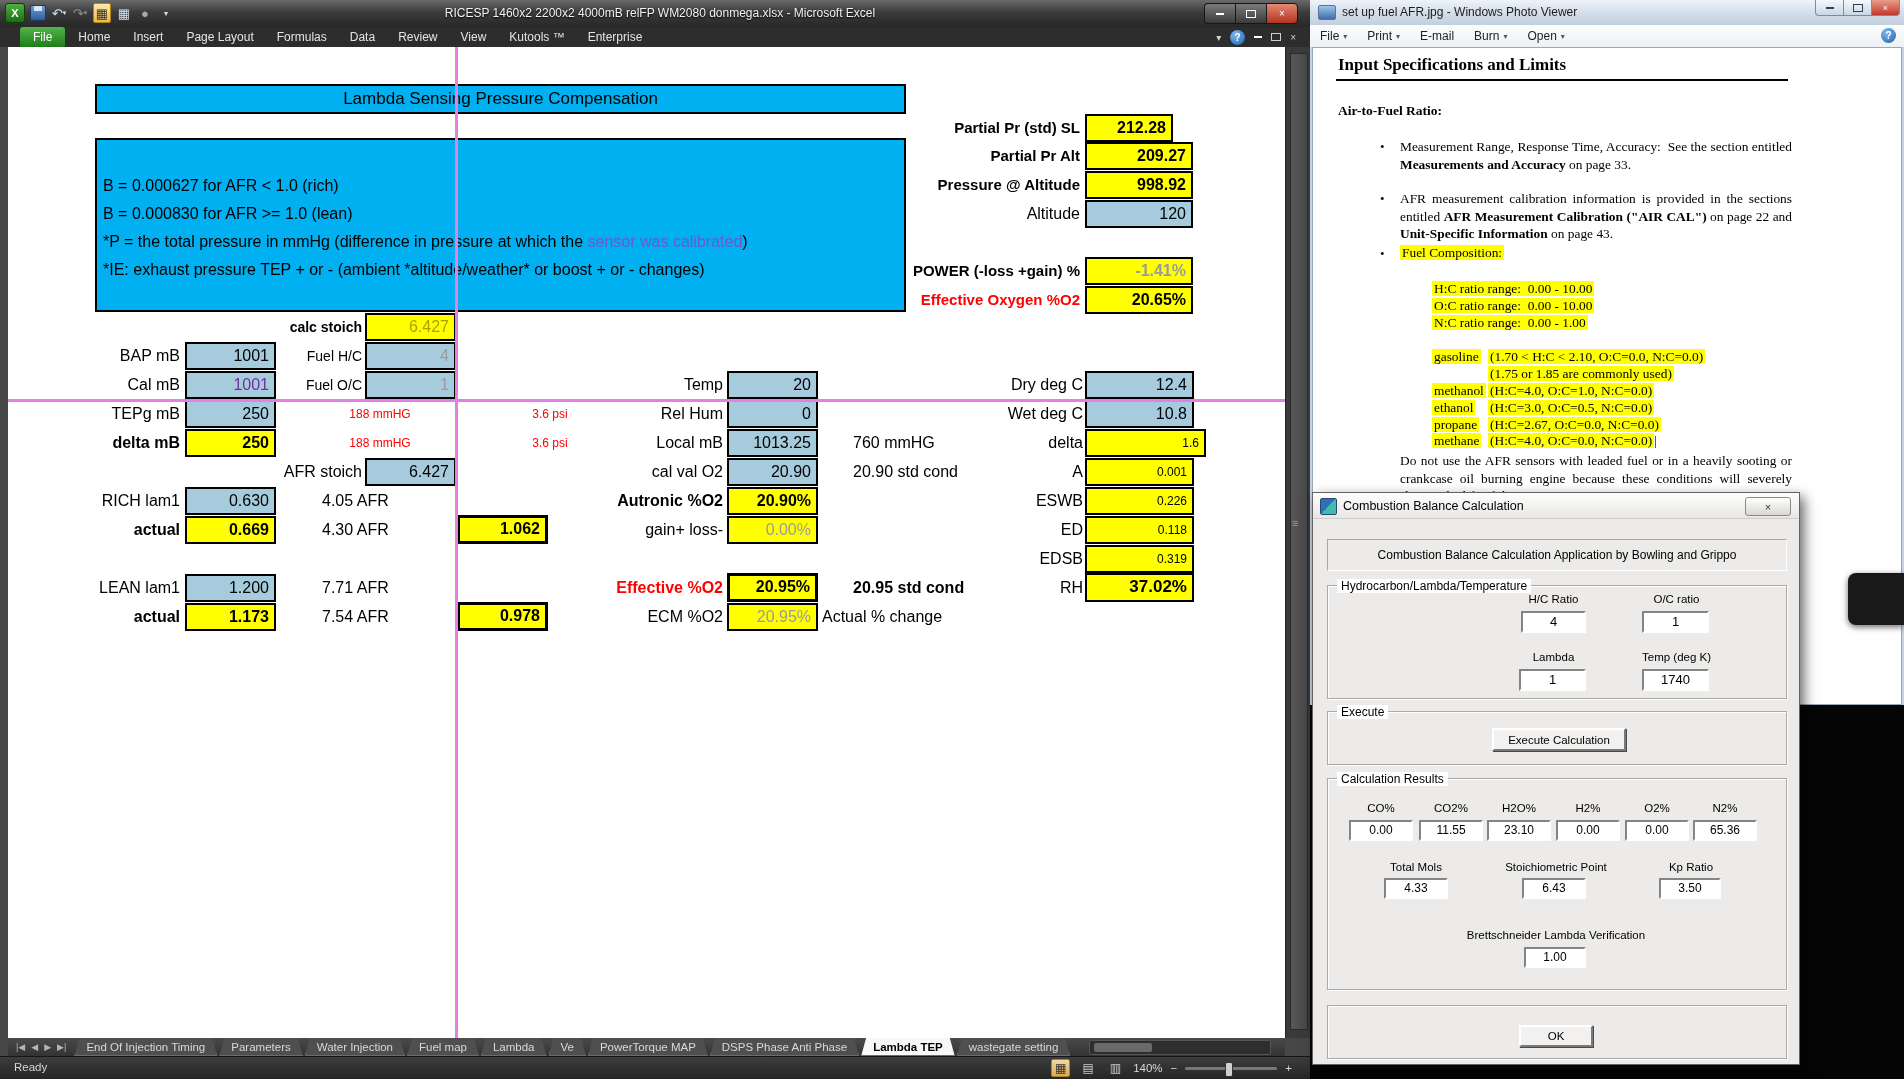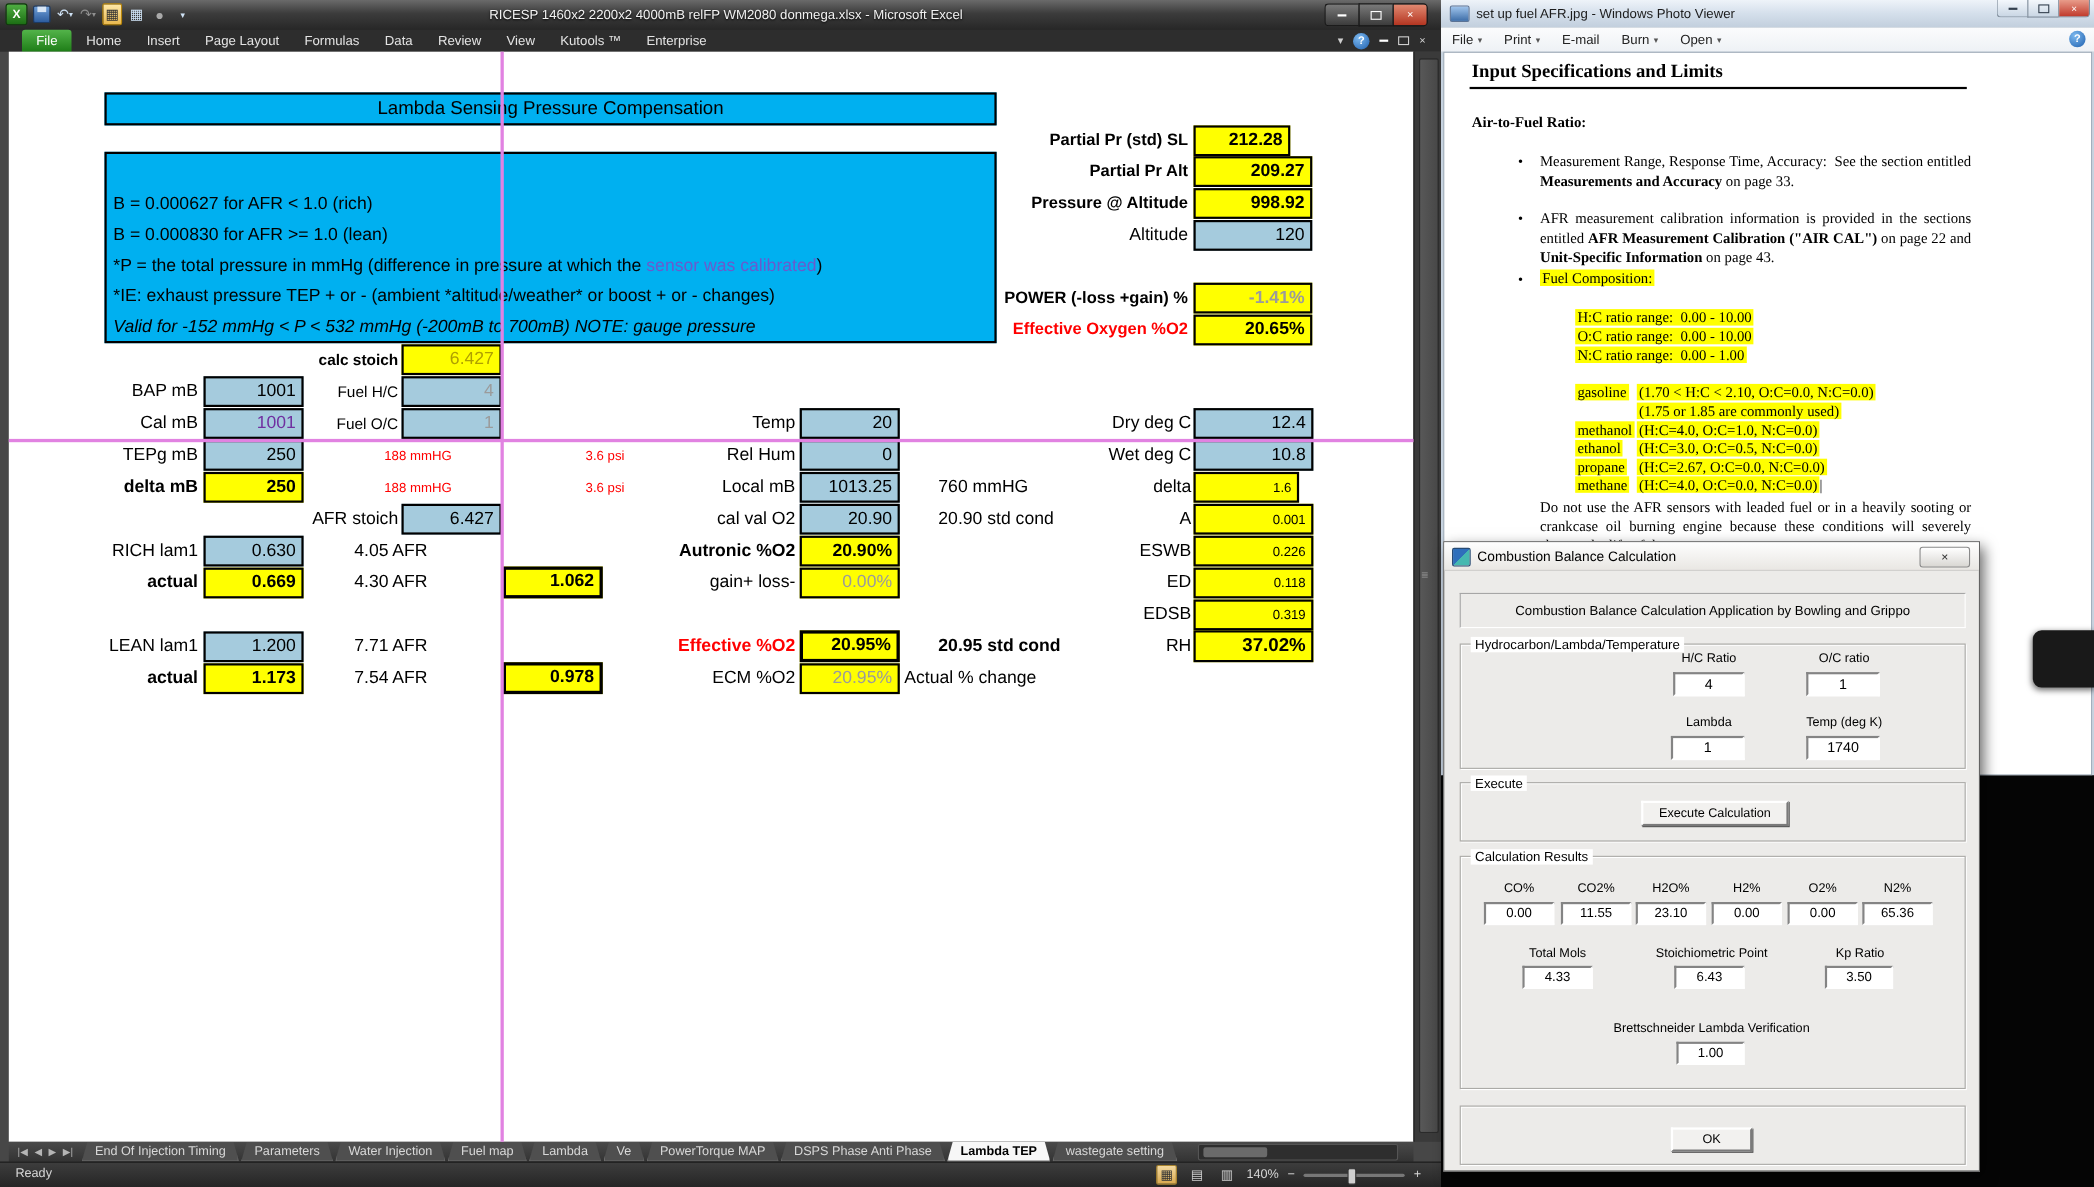--- a/index.html
+++ b/index.html
@@ -190,21 +190,20 @@
     </div>
 
     <div class="sheet-bg"></div>
 
     <div class="cyan-box cyan-title" style="left:95px;top:84px;width:811px;height:30px;">Lambda Sensing Pressure Compensation</div>
     <div class="cyan-box" style="left:95px;top:138px;width:811px;height:174px;"></div>
     <div class="fline" style="left:103px;top:173px;">B = 0.000627 for AFR &lt; 1.0 (rich)</div>
     <div class="fline" style="left:103px;top:201px;">B = 0.000830 for AFR &gt;= 1.0 (lean)</div>
     <div class="fline" style="left:103px;top:229px;"><span>*P = the total pressure in mmHg (difference in pressure at which the </span><span style="color:#6A5ACD">sensor was calibrated</span><span>)</span></div>
     <div class="fline" style="left:103px;top:257px;">*IE: exhaust pressure TEP + or - (ambient *altitude/weather* or boost + or - changes)</div>
-    <div class="fline" style="left:103px;top:285px;"><i>Valid for -152 mmHg &lt; P &lt; 532 mmHg (-200mB to 700mB) NOTE: gauge pressure</i></div>
 
     <div class="L Lb" style="left:810px;top:117px;width:270px;font-size:15px;">Partial Pr (std) SL</div>
     <div class="C Cy Cb" style="left:1085px;top:114px;width:88px;">212.28</div>
     <div class="L Lb" style="left:810px;top:145px;width:270px;font-size:15px;">Partial Pr Alt</div>
     <div class="C Cy Cb" style="left:1085px;top:142px;width:108px;">209.27</div>
     <div class="L Lb" style="left:810px;top:174px;width:270px;font-size:15px;">Pressure @ Altitude</div>
     <div class="C Cy Cb" style="left:1085px;top:171px;width:108px;">998.92</div>
     <div class="L" style="left:810px;top:203px;width:270px;">Altitude</div>
     <div class="C" style="left:1085px;top:200px;width:108px;">120</div>
     <div class="L Lb" style="left:810px;top:260px;width:270px;font-size:15px;">POWER (-loss +gain)  %</div>
@@ -239,21 +238,21 @@
     <div class="C" style="left:1085px;top:400px;width:109px;">10.8</div>
 
     <div class="L Lb" style="left:30px;top:432px;width:150px;">delta mB</div>
     <div class="C Cy Cb" style="left:185px;top:429px;">250</div>
     <div class="note" style="left:336px;top:434px;width:88px;">188  mmHG</div>
     <div class="note" style="left:518px;top:434px;width:64px;">3.6  psi</div>
     <div class="L" style="left:565px;top:432px;width:158px;">Local mB</div>
     <div class="C" style="left:727px;top:429px;">1013.25</div>
     <div class="txt" style="left:853px;top:432px;">760  mmHG</div>
     <div class="L" style="left:925px;top:432px;width:158px;">delta</div>
-    <div class="C Cy Csm" style="left:1085px;top:429px;width:96px;">1.6</div>
+    <div class="C Cy Csm" style="left:1085px;top:429px;width:121px;">1.6</div>
 
     <div class="L" style="left:228px;top:461px;width:134px;">AFR stoich</div>
     <div class="C" style="left:365px;top:458px;">6.427</div>
     <div class="L" style="left:565px;top:461px;width:158px;">cal val O2</div>
     <div class="C" style="left:727px;top:458px;">20.90</div>
     <div class="txt" style="left:853px;top:461px;">20.90  std cond</div>
     <div class="L" style="left:925px;top:461px;width:158px;">A</div>
     <div class="C Cy Csm" style="left:1085px;top:458px;width:109px;">0.001</div>
 
     <div class="L" style="left:30px;top:490px;width:150px;">RICH lam1</div>

